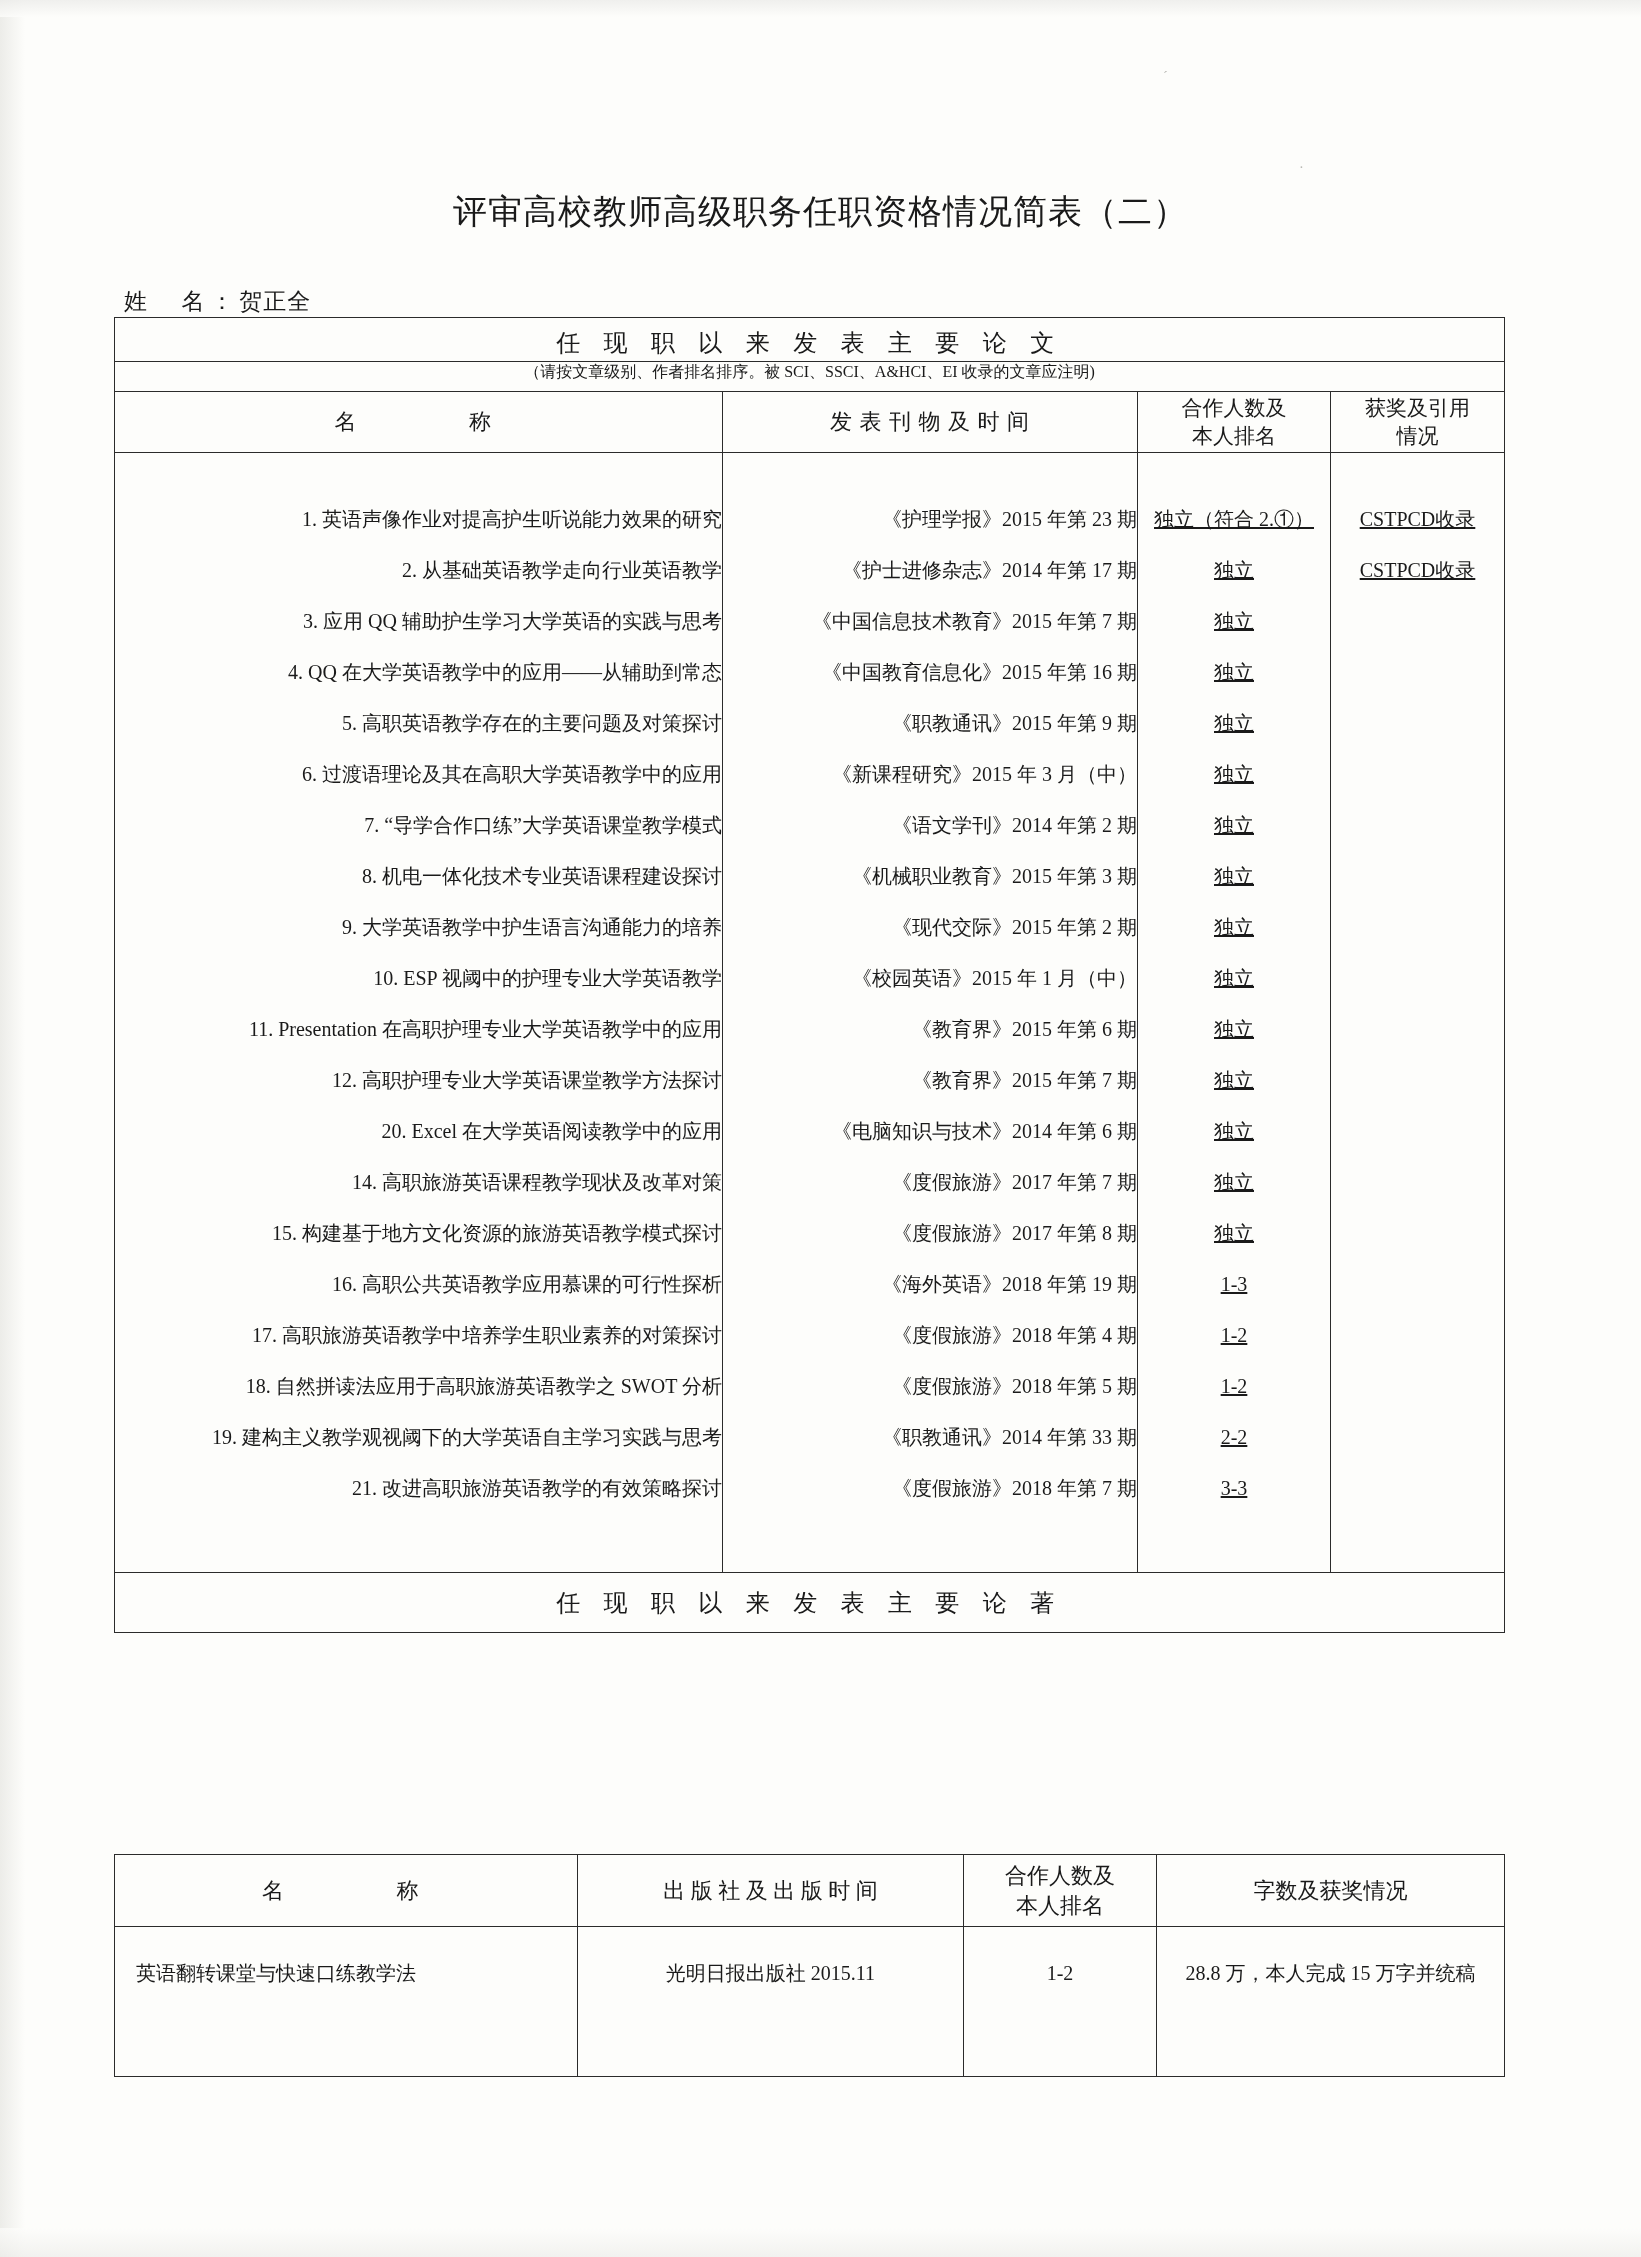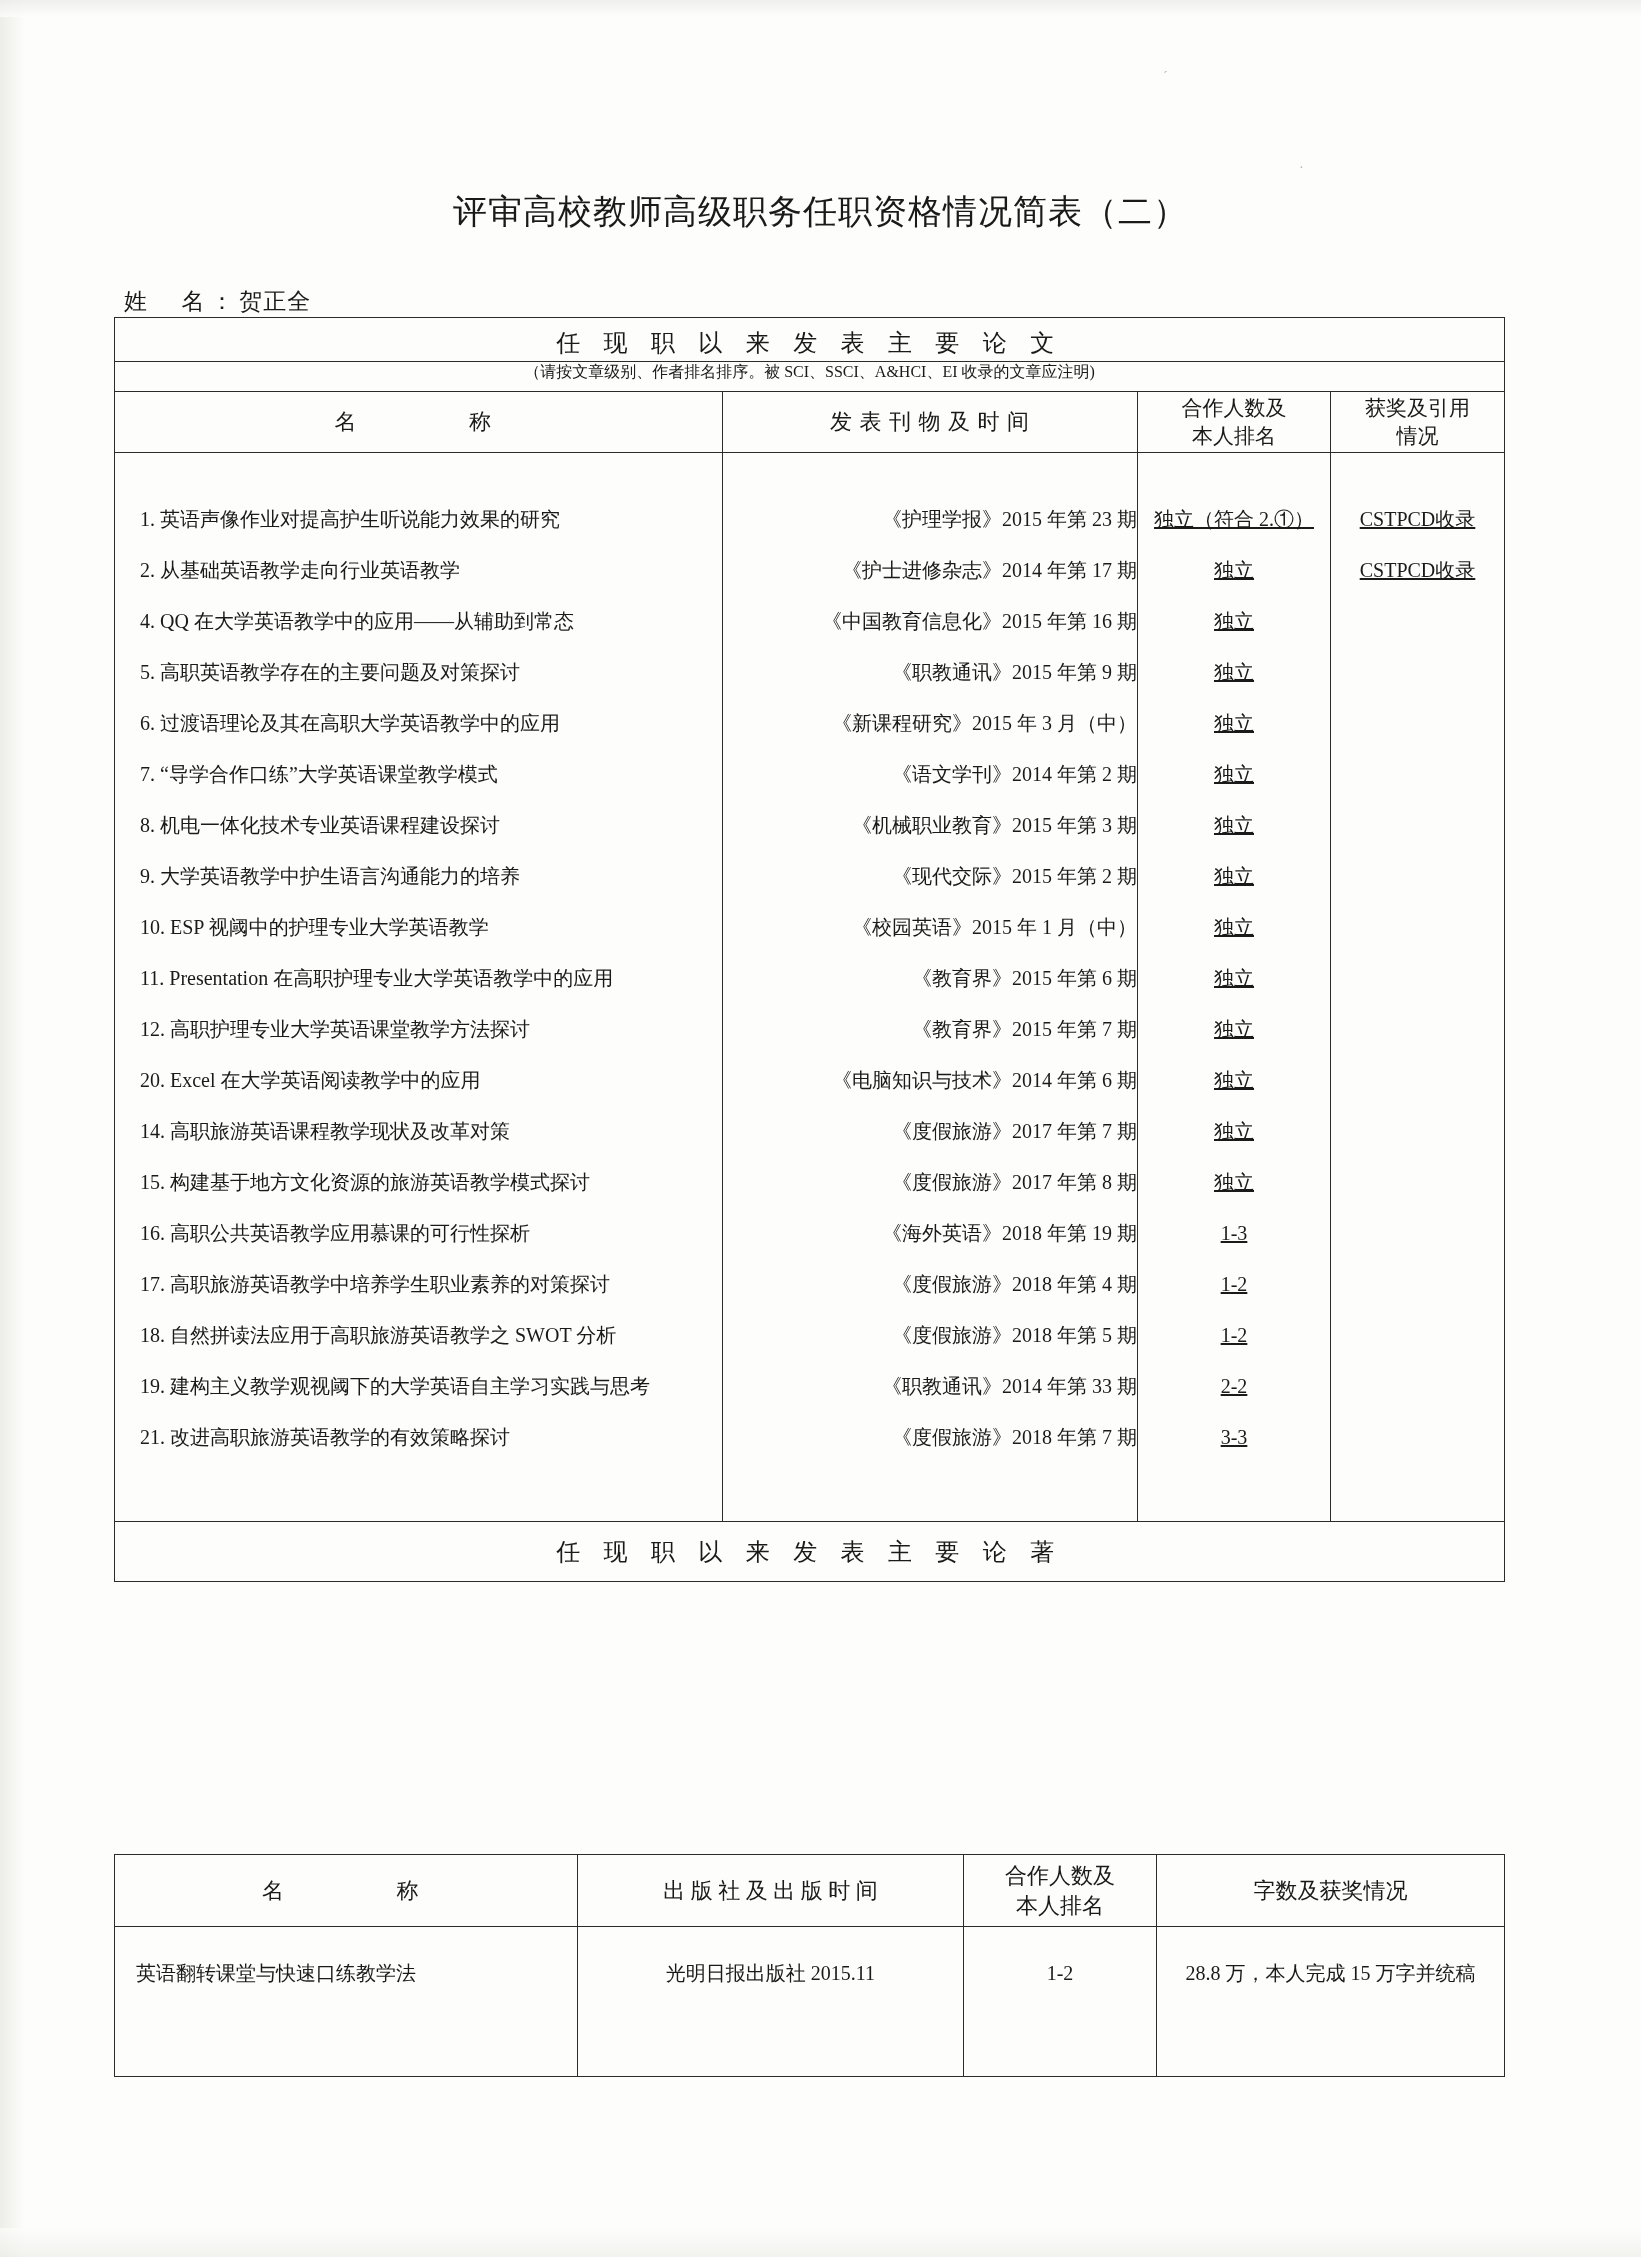--- a/index.html
+++ b/index.html
@@ -91,21 +91,21 @@
     font-size: 22px;
     height: 60px;
     letter-spacing: 1px;
   }
   .hdr.sp { letter-spacing: 11.6px; }
   .hdr.two-line { line-height: 1.35; font-size: 21px; letter-spacing: 0px; }
   td.cell-name {
     font-size: 20px;
     padding: 0 0 0 25px !important;
     height: 51px;
-    text-align: left;
+    text-align: right;
   }
   td.cell-journal {
     font-size: 20px;
     padding: 0 0 0 25px !important;
     text-align: right;
   }
   td.cell-rank, td.cell-award {
     font-size: 20px;
     text-align: center;
     text-decoration: underline;
@@ -193,20 +193,26 @@
         <td class="cell-rank" style="border-top:none;border-bottom:none">独立（符合 2.①）</td>
         <td class="cell-award" style="border-top:none;border-bottom:none">CSTPCD收录</td>
       </tr>
       <tr>
         <td class="cell-name" style="border-top:none;border-bottom:none">2. 从基础英语教学走向行业英语教学</td>
         <td class="cell-journal" style="border-top:none;border-bottom:none">《护士进修杂志》2014 年第 17 期</td>
         <td class="cell-rank" style="border-top:none;border-bottom:none">独立</td>
         <td class="cell-award" style="border-top:none;border-bottom:none">CSTPCD收录</td>
       </tr>
       <tr>
+        <td class="cell-name" style="border-top:none;border-bottom:none">3. 应用 QQ 辅助护生学习大学英语的实践与思考</td>
+        <td class="cell-journal" style="border-top:none;border-bottom:none">《中国信息技术教育》2015 年第 7 期</td>
+        <td class="cell-rank" style="border-top:none;border-bottom:none">独立</td>
+        <td class="cell-award" style="border-top:none;border-bottom:none"></td>
+      </tr>
+      <tr>
         <td class="cell-name" style="border-top:none;border-bottom:none">4. QQ 在大学英语教学中的应用——从辅助到常态</td>
         <td class="cell-journal" style="border-top:none;border-bottom:none">《中国教育信息化》2015 年第 16 期</td>
         <td class="cell-rank" style="border-top:none;border-bottom:none">独立</td>
         <td class="cell-award" style="border-top:none;border-bottom:none"></td>
       </tr>
       <tr>
         <td class="cell-name" style="border-top:none;border-bottom:none">5. 高职英语教学存在的主要问题及对策探讨</td>
         <td class="cell-journal" style="border-top:none;border-bottom:none">《职教通讯》2015 年第 9 期</td>
         <td class="cell-rank" style="border-top:none;border-bottom:none">独立</td>
         <td class="cell-award" style="border-top:none;border-bottom:none"></td>

